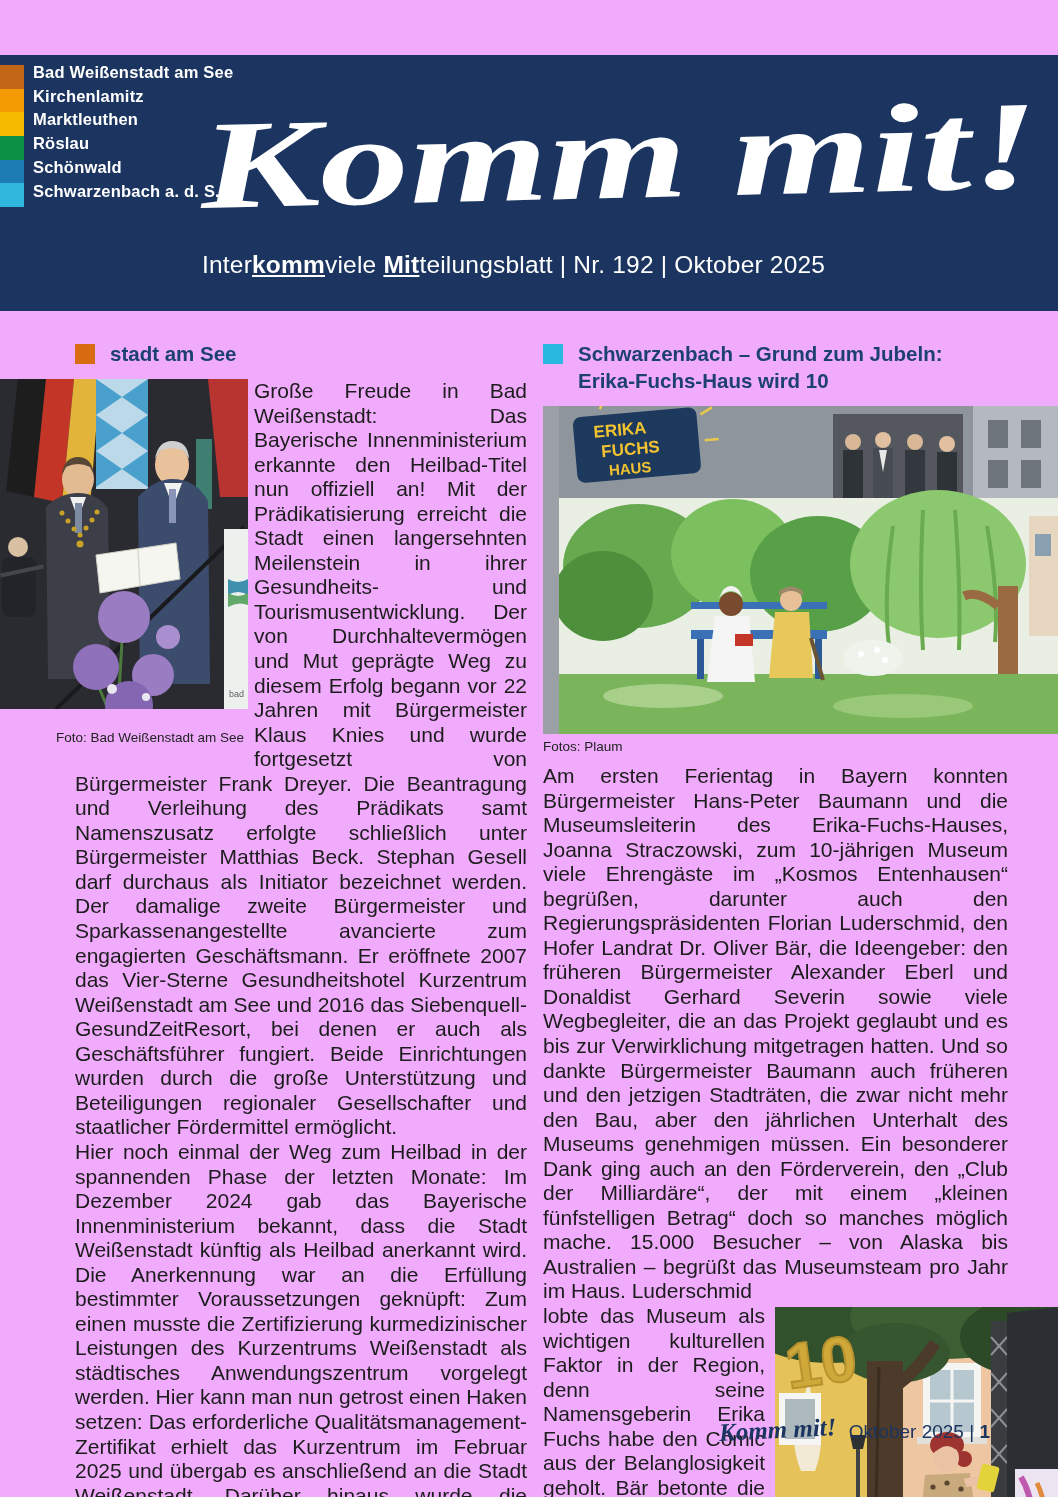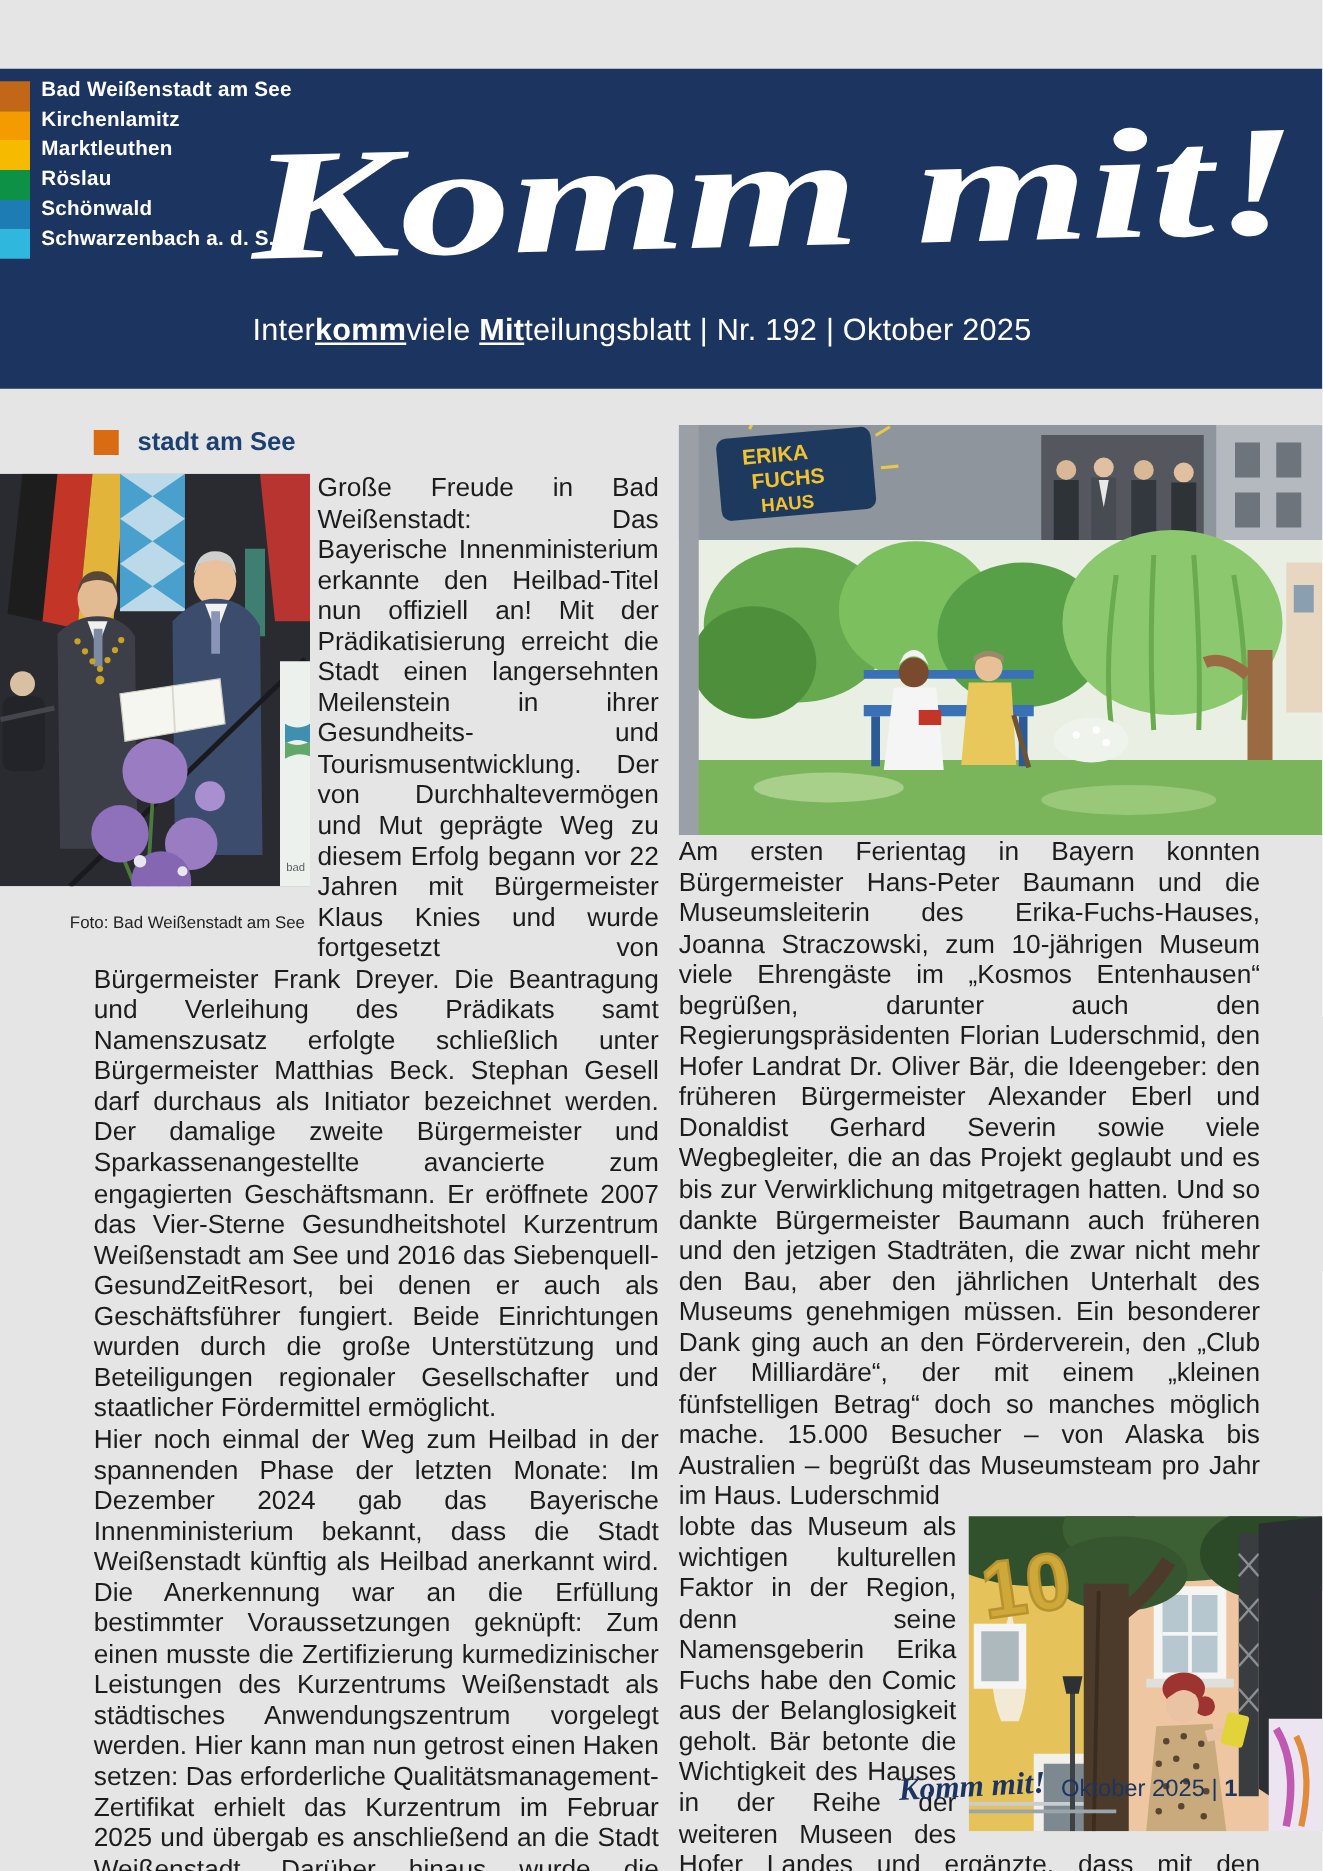--- a/index.html
+++ b/index.html
@@ -1,21 +1,21 @@
 <!DOCTYPE html>
 <html lang="de"><head>
 <meta charset="utf-8">
 <style>
   * { box-sizing: border-box; margin: 0; padding: 0; }
   html, body { background: #ffffff; }
   .page {
     position: relative;
     width: 1058px;
     height: 1497px;
-    background: #e5e5e5;
+    background: #f0abfc;
     font-family: "Liberation Sans", sans-serif;
     color: #1c1c1c;
     overflow: hidden;
   }
 
   
   .masthead {
     position: absolute;
     left: 0; top: 55px;
     width: 1058px; height: 256px;
@@ -229,20 +229,25 @@
         </svg>
         <div class="caption">Foto: Bad Weißenstadt am See</div>
       </div>
       <p>Große Freude in Bad Weißenstadt: Das Bayerische Innenministerium erkannte den Heilbad-Titel nun offiziell an! Mit der Prädikatisierung erreicht die Stadt einen langersehnten Meilenstein in ihrer Gesundheits- und Tourismusentwicklung. Der von Durchhaltevermögen und Mut geprägte Weg zu diesem Erfolg begann vor 22 Jahren mit Bürgermeister Klaus Knies und wurde fortgesetzt von Bürgermeister Frank Dreyer. Die Beantragung und Verleihung des Prädikats samt Namenszusatz erfolgte schließlich unter Bürgermeister Matthias Beck. Stephan Gesell darf durchaus als Initiator bezeichnet werden. Der damalige zweite Bürgermeister und Sparkassenangestellte avancierte zum engagierten Geschäftsmann. Er eröffnete 2007 das Vier-Sterne Gesundheitshotel Kurzentrum Weißenstadt am See und 2016 das Siebenquell-GesundZeitResort, bei denen er auch als Geschäftsführer fungiert. Beide Einrichtungen wurden durch die große Unterstützung und Beteiligungen regionaler Gesellschafter und staatlicher Fördermittel ermöglicht.</p>
       <p>Hier noch einmal der Weg zum Heilbad in der spannenden Phase der letzten Monate: Im Dezember 2024 gab das Bayerische Innenministerium bekannt, dass die Stadt Weißenstadt künftig als Heilbad anerkannt wird. Die Anerkennung war an die Erfüllung bestimmter Voraussetzungen geknüpft: Zum einen musste die Zertifizierung kurmedizinischer Leistungen des Kurzentrums Weißenstadt als städtisches Anwendungszentrum vorgelegt werden. Hier kann man nun getrost einen Haken setzen: Das erforderliche Qualitätsmanagement-Zertifikat erhielt das Kurzentrum im Februar 2025 und übergab es anschließend an die Stadt Weißenstadt. Darüber hinaus wurde die endgültige Inbetriebnahme einer zweiten Heilquelle bis spätestens Ende 2026 gefordert. Bad Weißenstadt verfügt bereits über eine staatlich anerkannte Radon-Heilquelle bei Schönlind/Weißenhaid, Richtfest für die Brunnenstube dieser zweiten Heilquelle war am 5. August (s. Foto nächste Seite). Es dauert also nicht mehr lang und der zweite Haken kann dann auch an dieses Projekt gesetzt werden. Am 16. Januar 2025 fasste der Stadtrat den Beschluss, den Titel „Bad“ im Ortsnamen und damit auch auf den Ortschildern</p>
 
     </div>
   </div>
 
   <div class="col col-right">
+    <div class="headline">
+      <span class="bullet" style="background: rgb(41, 184, 224);"></span>
+      <span class="tl">Schwarzenbach – Grund zum Jubeln:</span>
+      <span class="tl">Erika-Fuchs-Haus wird 10</span>
+    </div>
     <div class="photo-mural-wrap">
       <svg width="515" height="328" viewBox="0 0 515 328">
         <rect width="515" height="328" fill="#e9efe3"></rect>
         <rect x="0" y="0" width="515" height="92" fill="#8e959d"></rect>
         <rect x="290" y="8" width="130" height="84" fill="#54585e"></rect>
         <rect x="430" y="0" width="85" height="92" fill="#b4b9bf"></rect>
         <rect x="445" y="14" width="20" height="28" fill="#6e747c"></rect>
         <rect x="478" y="14" width="20" height="28" fill="#6e747c"></rect>
         <rect x="445" y="54" width="20" height="28" fill="#6e747c"></rect>
         <rect x="478" y="54" width="20" height="28" fill="#6e747c"></rect>
@@ -304,20 +309,21 @@
           <polygon points="172,210 206,210 212,276 164,276" fill="#f5f5f5"></polygon>
           <rect x="192" y="228" width="18" height="12" fill="#c23527"></rect>
           <circle cx="248" cy="194" r="11" fill="#e8c098"></circle>
           <path d="M236,190 q12,-10 24,0 l0,-5 q-12,-9 -24,0 Z" fill="#9a8a6a"></path>
           <polygon points="232,206 266,206 270,272 226,272" fill="#e8c85a"></polygon>
           <line x1="268" y1="232" x2="280" y2="274" stroke="#6a5436" stroke-width="4"></line>
         </g>
         <rect x="0" y="0" width="16" height="328" fill="#9aa0a6"></rect>
       </svg>
     </div>
+    <div class="caption caption-mural">Fotos: Plaum</div>
     <div class="body-text">
       <p>Am ersten Ferientag in Bayern konnten Bürgermeister Hans-Peter Baumann und die Museumsleiterin des Erika-Fuchs-Hauses, Joanna Straczowski, zum 10-jährigen Museum viele Ehrengäste im „Kosmos Entenhausen“ begrüßen, darunter auch den Regierungspräsidenten Florian Luderschmid, den Hofer Landrat Dr. Oliver Bär, die Ideengeber: den früheren Bürgermeister Alexander Eberl und Donaldist Gerhard Severin sowie viele Wegbegleiter, die an das Projekt geglaubt und es bis zur Verwirklichung mitgetragen hatten. Und so dankte Bürgermeister Baumann auch früheren und den jetzigen Stadträten, die zwar nicht mehr den Bau, aber den jährlichen Unterhalt des Museums genehmigen müssen. Ein besonderer Dank ging auch an den Förderverein, den „Club der Milliardäre“, der mit einem „kleinen fünfstelligen Betrag“ doch so manches möglich mache. 15.000 Besucher – von Alaska bis Australien – begrüßt das Museumsteam pro Jahr im Haus. Luderschmid</p>
       <div>
         <div class="photo-anniv-wrap">
           <svg width="283" height="252" viewBox="0 0 283 252">
             <rect width="283" height="252" fill="#e6e2d8"></rect>
             <rect x="118" y="28" width="122" height="224" fill="#efc6a2"></rect>
             <rect x="148" y="56" width="58" height="76" fill="#f5f5f3"></rect>
             <rect x="155" y="63" width="44" height="62" fill="#b7c7cf"></rect>
             <line x1="177" y1="63" x2="177" y2="125" stroke="#f5f5f3" stroke-width="3"></line>

